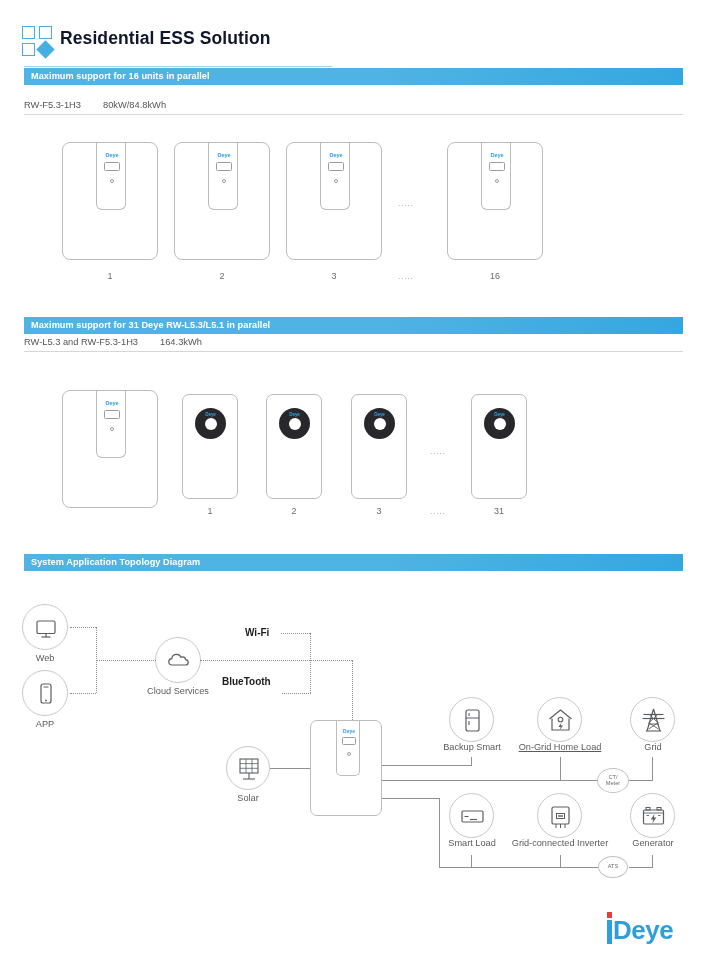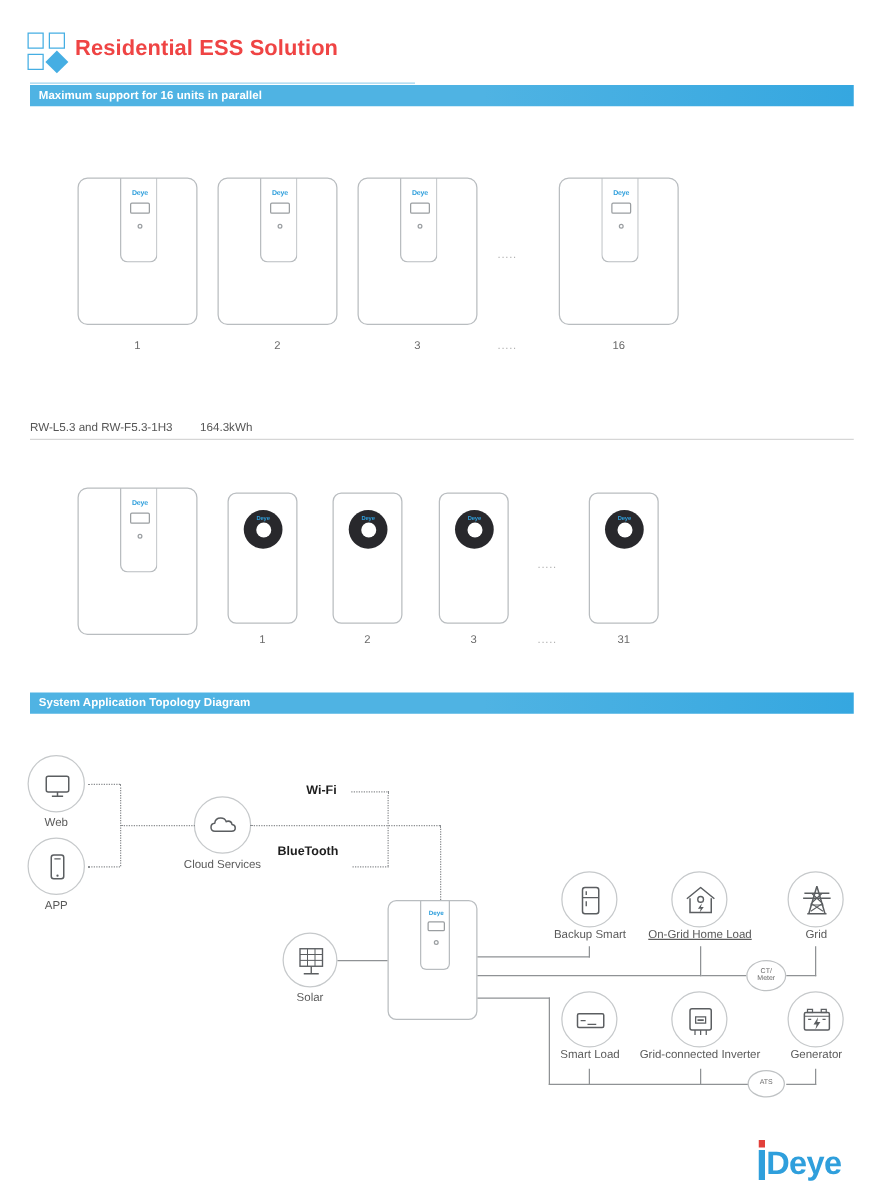--- a/index.html
+++ b/index.html
@@ -41,21 +41,21 @@
     width: 13px; height: 13px;
     background: #45aee3;
     transform: rotate(45deg);
     transform-origin: center;
   }
   .page-title {
     position: absolute;
     left: 60px; top: 28px;
     font-size: 17.5px;
     font-weight: bold;
-    color: #ef4444;
+    color: #0f172a;
     letter-spacing: 0.1px;
     white-space: nowrap;
   }
   .title-rule {
     position: absolute;
     left: 24px; top: 66px;
     width: 308px; height: 1px;
     background: #9ed3ee;
   }
 
@@ -312,20 +312,23 @@
   <div class="header-logo">
     <div class="sq s1"></div>
     <div class="sq s2"></div>
     <div class="sq s3"></div>
     <div class="dia"></div>
   </div>
   <div class="page-title">Residential ESS Solution</div>
   <div class="title-rule"></div>
 
   <div class="section-bar" style="top:68px;">Maximum support for 16 units in parallel</div>
+  <div class="spec-line" style="top:97px;">
+    <span class="model">RW-F5.3-1H3</span><span class="cap">80kW/84.8kWh</span>
+  </div>
 
   <div class="unit-a" style="left:62px; top:142px;">
     <div class="strip">
       <div class="deye">Deye</div>
       <div class="screen"></div>
       <div class="led"></div>
     </div>
   </div>
   <div class="unit-label" style="left:62px; top:271px; width:96px;">1</div>
 
@@ -352,20 +355,21 @@
 
   <div class="unit-a" style="left:447px; top:142px;">
     <div class="strip">
       <div class="deye">Deye</div>
       <div class="screen"></div>
       <div class="led"></div>
     </div>
   </div>
   <div class="unit-label" style="left:447px; top:271px; width:96px;">16</div>
 
+  <div class="section-bar" style="top:317px;">Maximum support for 31 Deye RW-L5.3/L5.1 in parallel</div>
   <div class="spec-line" style="top:334px;">
     <span class="model">RW-L5.3 and RW-F5.3-1H3</span><span class="cap">164.3kWh</span>
   </div>
 
   <div class="unit-a" style="left:62px; top:390px; width:96px; height:118px;">
     <div class="strip">
       <div class="deye">Deye</div>
       <div class="screen"></div>
       <div class="led"></div>
     </div>

